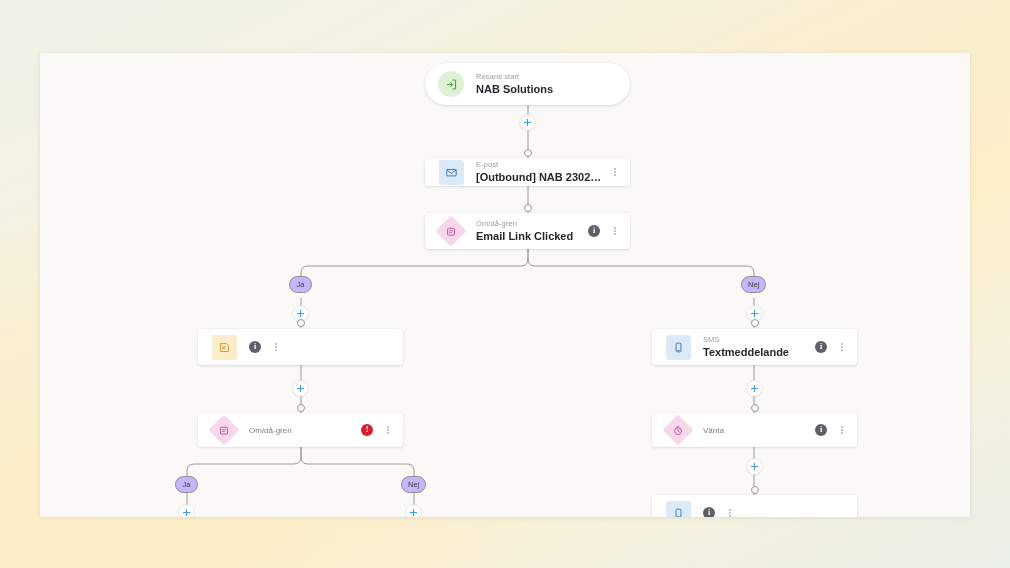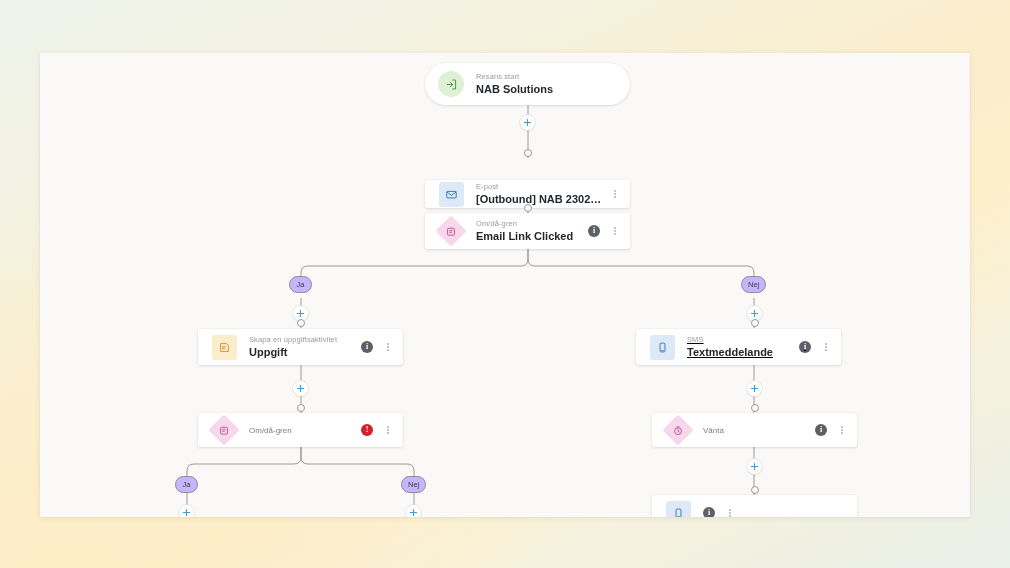--- a/index.html
+++ b/index.html
@@ -273,21 +273,21 @@
       </div>
       <div class="labels">
         <div class="kicker">Resans start</div>
         <div class="title">NAB Solutions</div>
       </div>
     </div>
 
     <div class="plus" style="left:480px; top:62px;"></div>
     <div class="port" style="left:484px; top:96px;"></div>
 
-    <div class="node rect" style="left:385px; top:105px; width:205px; height:28px;margin-top:22px;">
+    <div class="node rect" style="left:385px; top:105px; width:205px; height:28px;">
       <div class="icon-wrap">
         <div class="ic-square blue">
           <svg width="13" height="13" viewBox="0 0 16 16" aria-hidden="true">
             <rect x="2.2" y="4.2" width="11.6" height="8" rx="1.1" fill="none" stroke="#2f6fa8" stroke-width="1.1"></rect>
             <path d="M2.6 5.1l5.4 4 5.4-4" fill="none" stroke="#2f6fa8" stroke-width="1.1" stroke-linecap="round" stroke-linejoin="round"></path>
           </svg>
         </div>
       </div>
       <div class="labels">
         <div class="kicker">E-post</div>
@@ -338,24 +338,20 @@
 
     <div class="node rect" style="left:158px; top:276px; width:205px; height:36px;">
       <div class="icon-wrap">
         <div class="ic-square amber">
           <svg width="13" height="13" viewBox="0 0 16 16" aria-hidden="true">
             <path d="M3.2 3.2h7.2l2.4 2.4v7.2H3.2z" fill="none" stroke="#c79127" stroke-width="1.1" stroke-linejoin="round"></path>
             <path d="M5.4 7.2h4M5.4 9.4h2.8" stroke="#c79127" stroke-width="1.1" stroke-linecap="round"></path>
           </svg>
         </div>
       </div>
-      <div class="labels">
-        <div class="kicker">Skapa en uppgiftsaktivitet</div>
-        <div class="title">Uppgift</div>
-      </div>
       <div class="trailing">
         <div class="badge info">i</div>
         <div class="kebab">
             <i></i>
             <i></i>
             <i></i>
           </div>
       </div>
     </div>
 
@@ -383,21 +379,21 @@
           </div>
       </div>
     </div>
 
     <div class="pill" style="left:135px; top:423px;">Ja</div>
     <div class="pill" style="left:361px; top:423px;">Nej</div>
 
     <div class="plus" style="left:139px; top:452px;"></div>
     <div class="plus" style="left:366px; top:452px;"></div>
 
-    <div class="node rect" style="left:596px; top:276px; width:205px; height:36px;text-decoration:underline;">
+    <div class="node rect" style="left:612px; top:276px; width:205px; height:36px;">
       <div class="icon-wrap">
         <div class="ic-square blue">
           <svg width="13" height="13" viewBox="0 0 16 16" aria-hidden="true">
             <rect x="5" y="2.6" width="6" height="10.8" rx="1.3" fill="none" stroke="#2f6fa8" stroke-width="1.1"></rect>
             <path d="M7.1 11.7h1.8" stroke="#2f6fa8" stroke-width="1" stroke-linecap="round"></path>
           </svg>
         </div>
       </div>
       <div class="labels">
         <div class="kicker">SMS</div>

